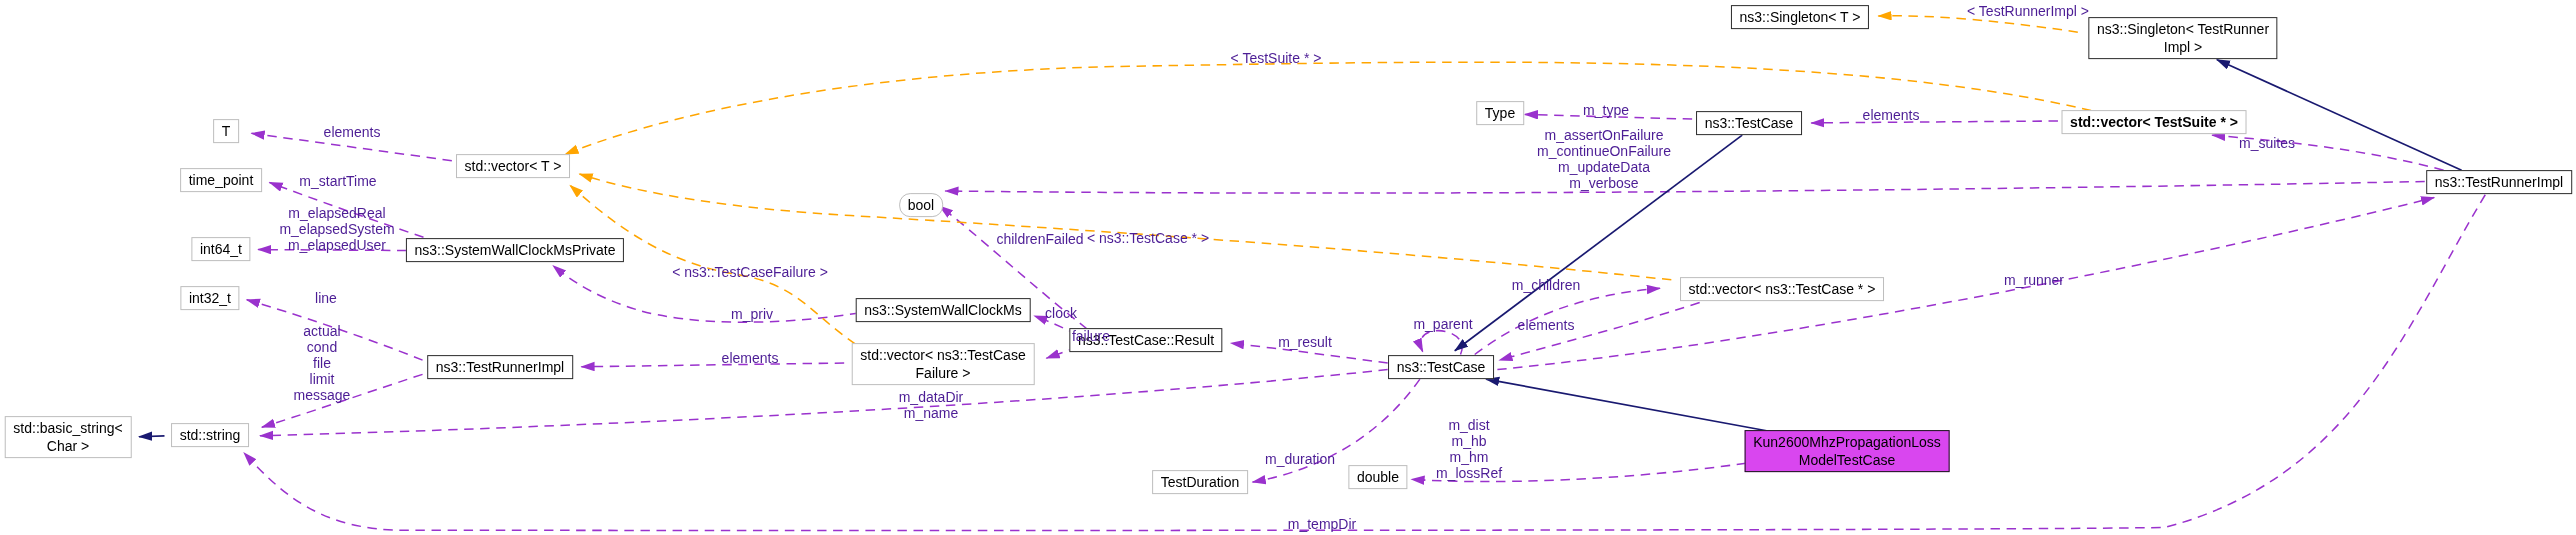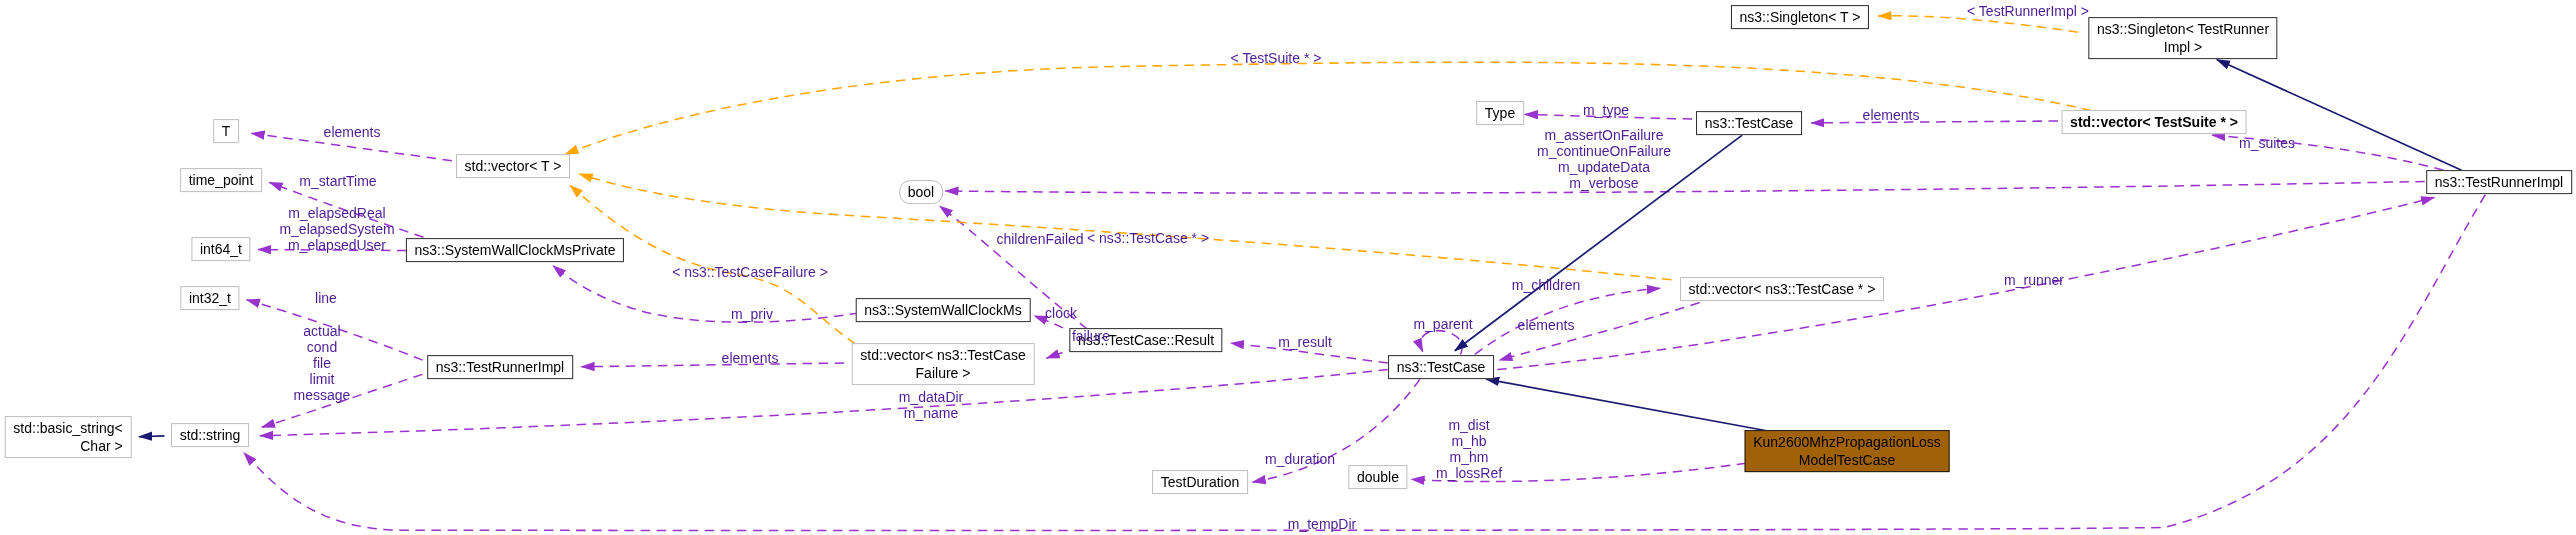--- a/index.html
+++ b/index.html
@@ -18,21 +18,21 @@
     text-align:center;
     font-size:14px;
     line-height:18px;
     color:#000;
     padding:1.9px 7.6px;
     background:#ffffff;
     box-sizing:border-box;
   }
   .node-plain{border:0.9px solid #bdbdbd;}
   .node-class{border:1.4px solid #2b2b2b;}
-  .node-current{border:1.4px solid #1a1a1a;background:#a16207;}
+  .node-current{border:1.4px solid #1a1a1a;background:#d946ef;}
   .edge-label{
     position:absolute;
     transform:translate(-50%,-50%);
     white-space:pre;
     text-align:center;
     font-size:14px;
     line-height:16px;
     color:#4c1d95;
   }
 </style>
@@ -87,24 +87,24 @@
       </g>
   </svg>
   <div id="nodes">
       <div class="node node-plain" style="left: 226px; top: 131px;">T</div>
       <div class="node node-plain" style="left: 221px; top: 180px;">time_point</div>
       <div class="node node-plain" style="left: 221px; top: 249px;">int64_t</div>
       <div class="node node-plain" style="left: 210px; top: 298px;">int32_t</div>
       <div class="node node-plain" style="left: 513px; top: 166px;">std::vector&lt; T &gt;</div>
       <div class="node node-class" style="left: 515px; top: 250px;">ns3::SystemWallClockMsPrivate</div>
       <div class="node node-class" style="left: 500px; top: 367px;">ns3::TestRunnerImpl</div>
-      <div class="node node-plain" style="left: 68px; top: 437px; text-align: right;">std::basic_string&lt;
+      <div class="node node-plain" style="left: 68px; top: 437px;">std::basic_string&lt;
 Char &gt;</div>
       <div class="node node-plain" style="left: 210px; top: 435px;">std::string</div>
-      <div class="node node-plain" style="left: 921px; top: 192px; border-radius: 11px;">bool</div>
+      <div class="node node-plain" style="left: 921px; top: 205px; border-radius: 11px;">bool</div>
       <div class="node node-class" style="left: 943px; top: 310px;">ns3::SystemWallClockMs</div>
       <div class="node node-plain" style="left: 943px; top: 364px;">std::vector&lt; ns3::TestCase
 Failure &gt;</div>
       <div class="node node-class" style="left: 1146px; top: 340px;">ns3::TestCase::Result</div>
       <div class="node node-class" style="left: 1441px; top: 367px;">ns3::TestCase</div>
       <div class="node node-plain" style="left: 1782px; top: 289px;">std::vector&lt; ns3::TestCase * &gt;</div>
       <div class="node node-plain" style="left: 1500px; top: 113px;">Type</div>
       <div class="node node-class" style="left: 1749px; top: 123px;">ns3::TestCase</div>
       <div class="node node-plain" style="left: 2154px; top: 122px; font-weight: bold;">std::vector&lt; TestSuite * &gt;</div>
       <div class="node node-class" style="left: 1800px; top: 17px;">ns3::Singleton&lt; T &gt;</div>

